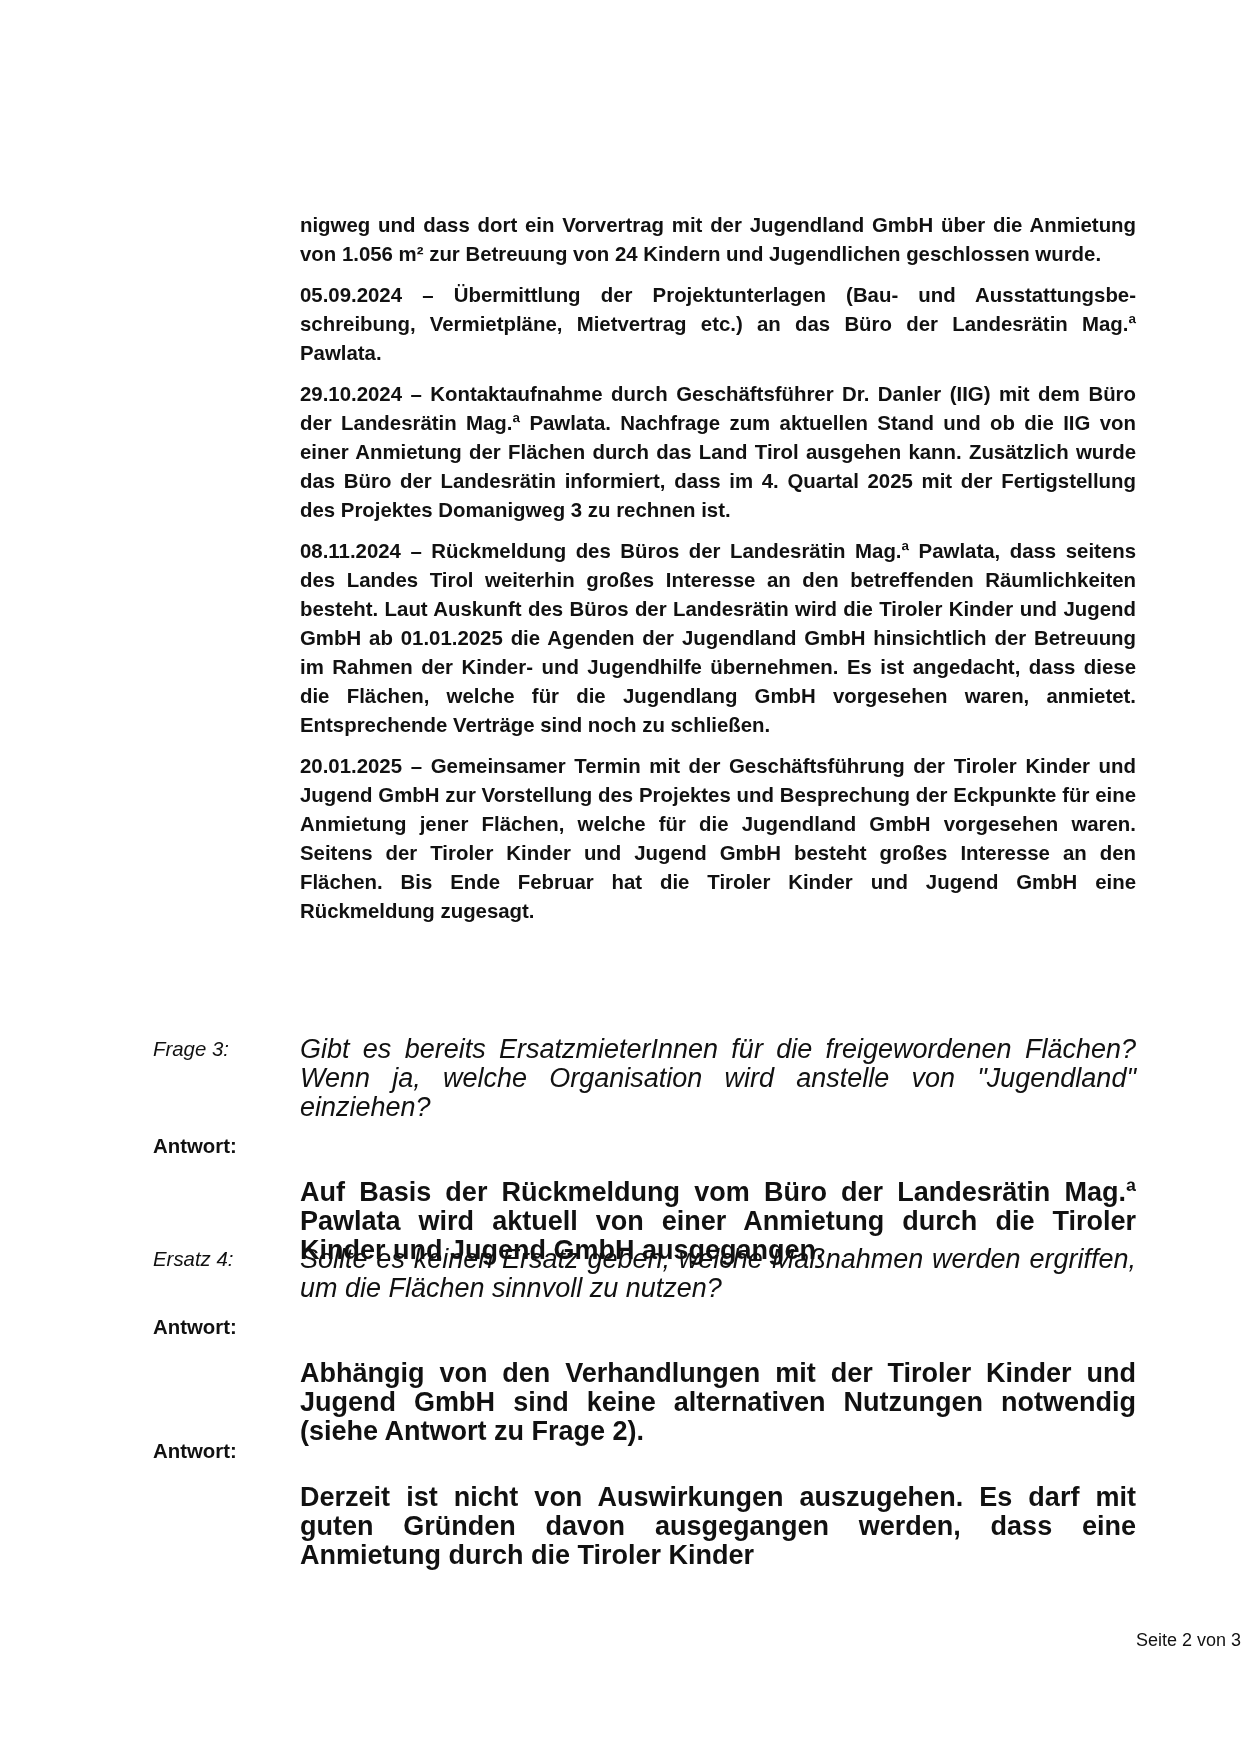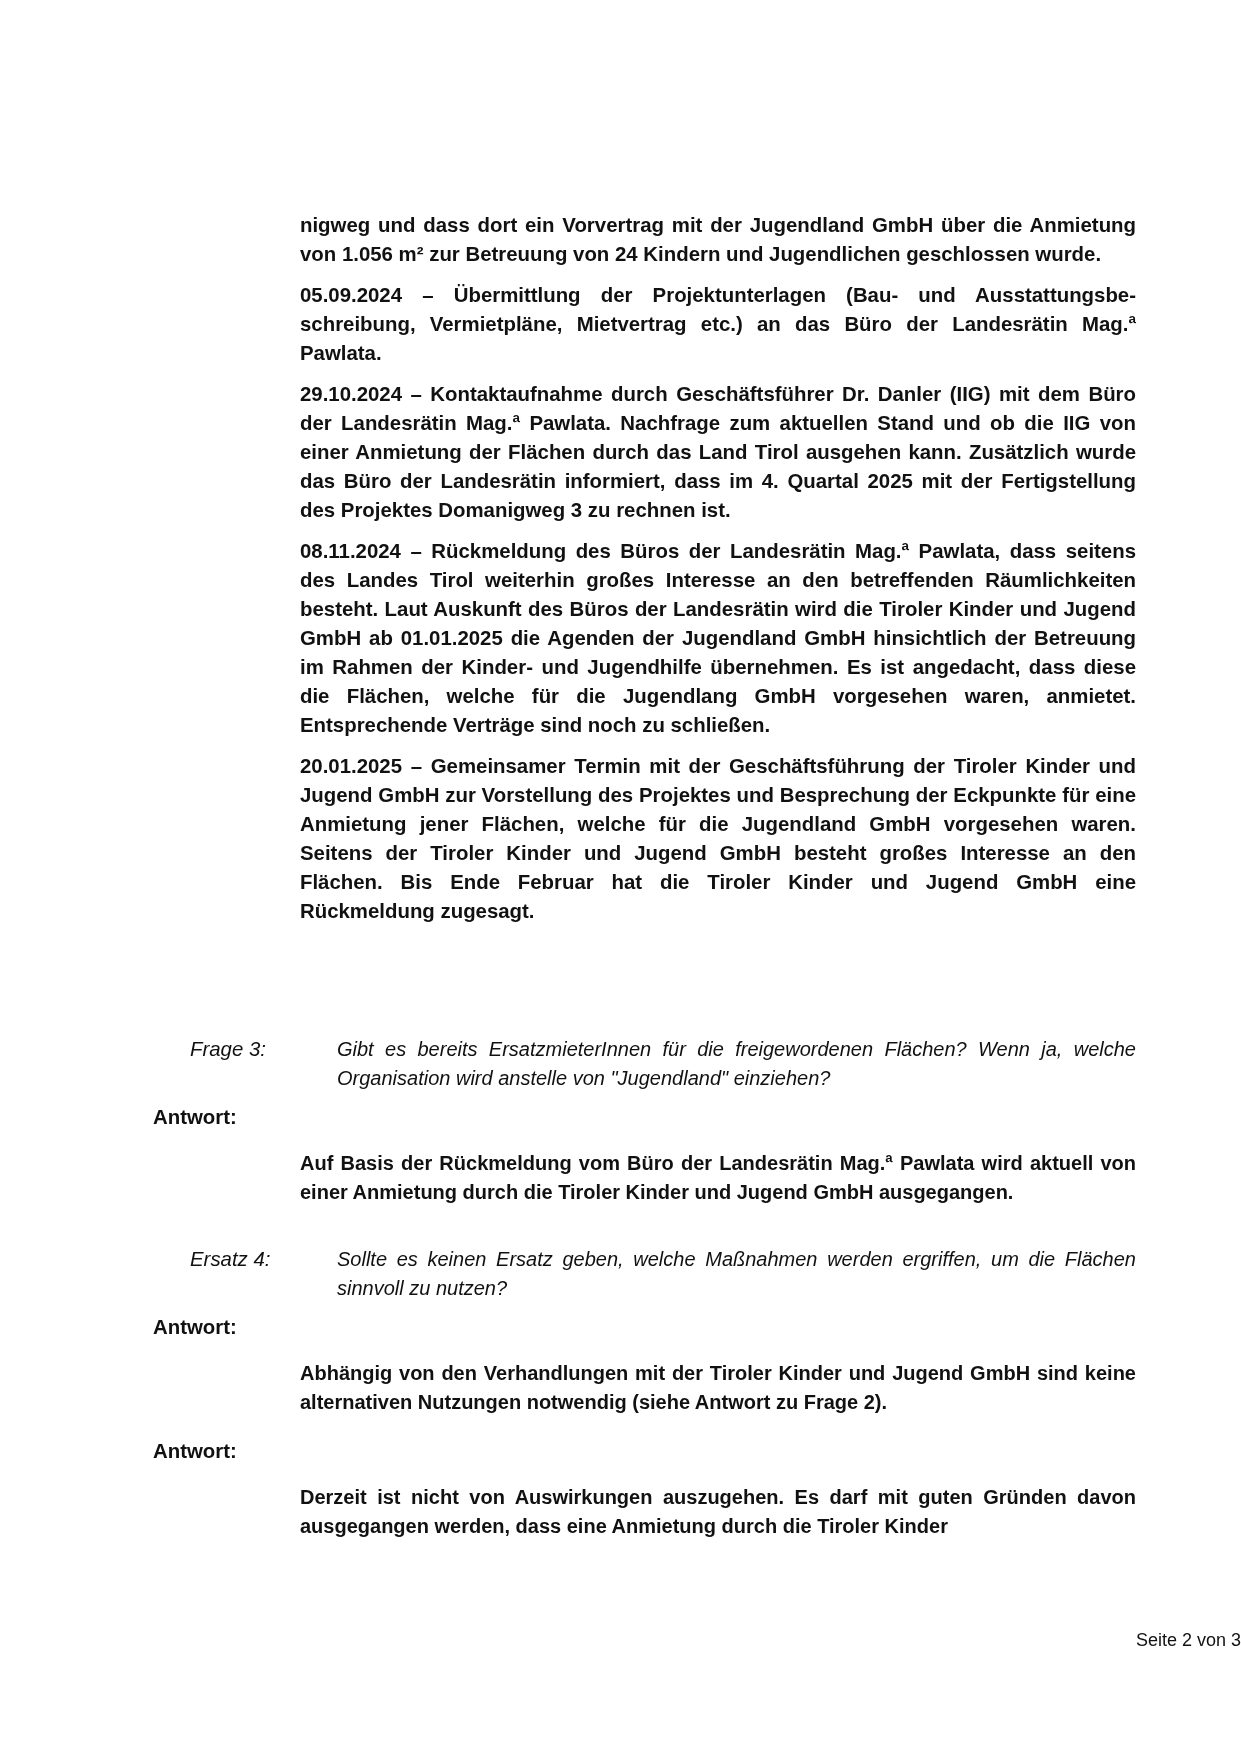--- a/index.html
+++ b/index.html
@@ -44,25 +44,25 @@
     .row {
       display: flex;
       align-items: flex-start;
     }
     .label {
       width: 147px;
       flex: 0 0 147px;
       font-size: 20.4px;
       line-height: 29px;
     }
-    .label.q { font-style: italic; font-weight: normal; margin-left: 37px; }
+    .label.q { font-style: italic; font-weight: normal; }
     .label.a { font-weight: bold; }
     .text {
       flex: 1 1 auto;
-      font-size: 20px;
+      font-size: 27px;
       line-height: 29px;
       text-align: justify;
     }
     .text.q { font-style: italic; font-weight: normal; }
     .text.a { font-weight: bold; margin-top: 46px; }
     .row.answer { margin-top: 10px; }
     .footer {
       position: absolute;
       left: 0;
       width: 1241px;

